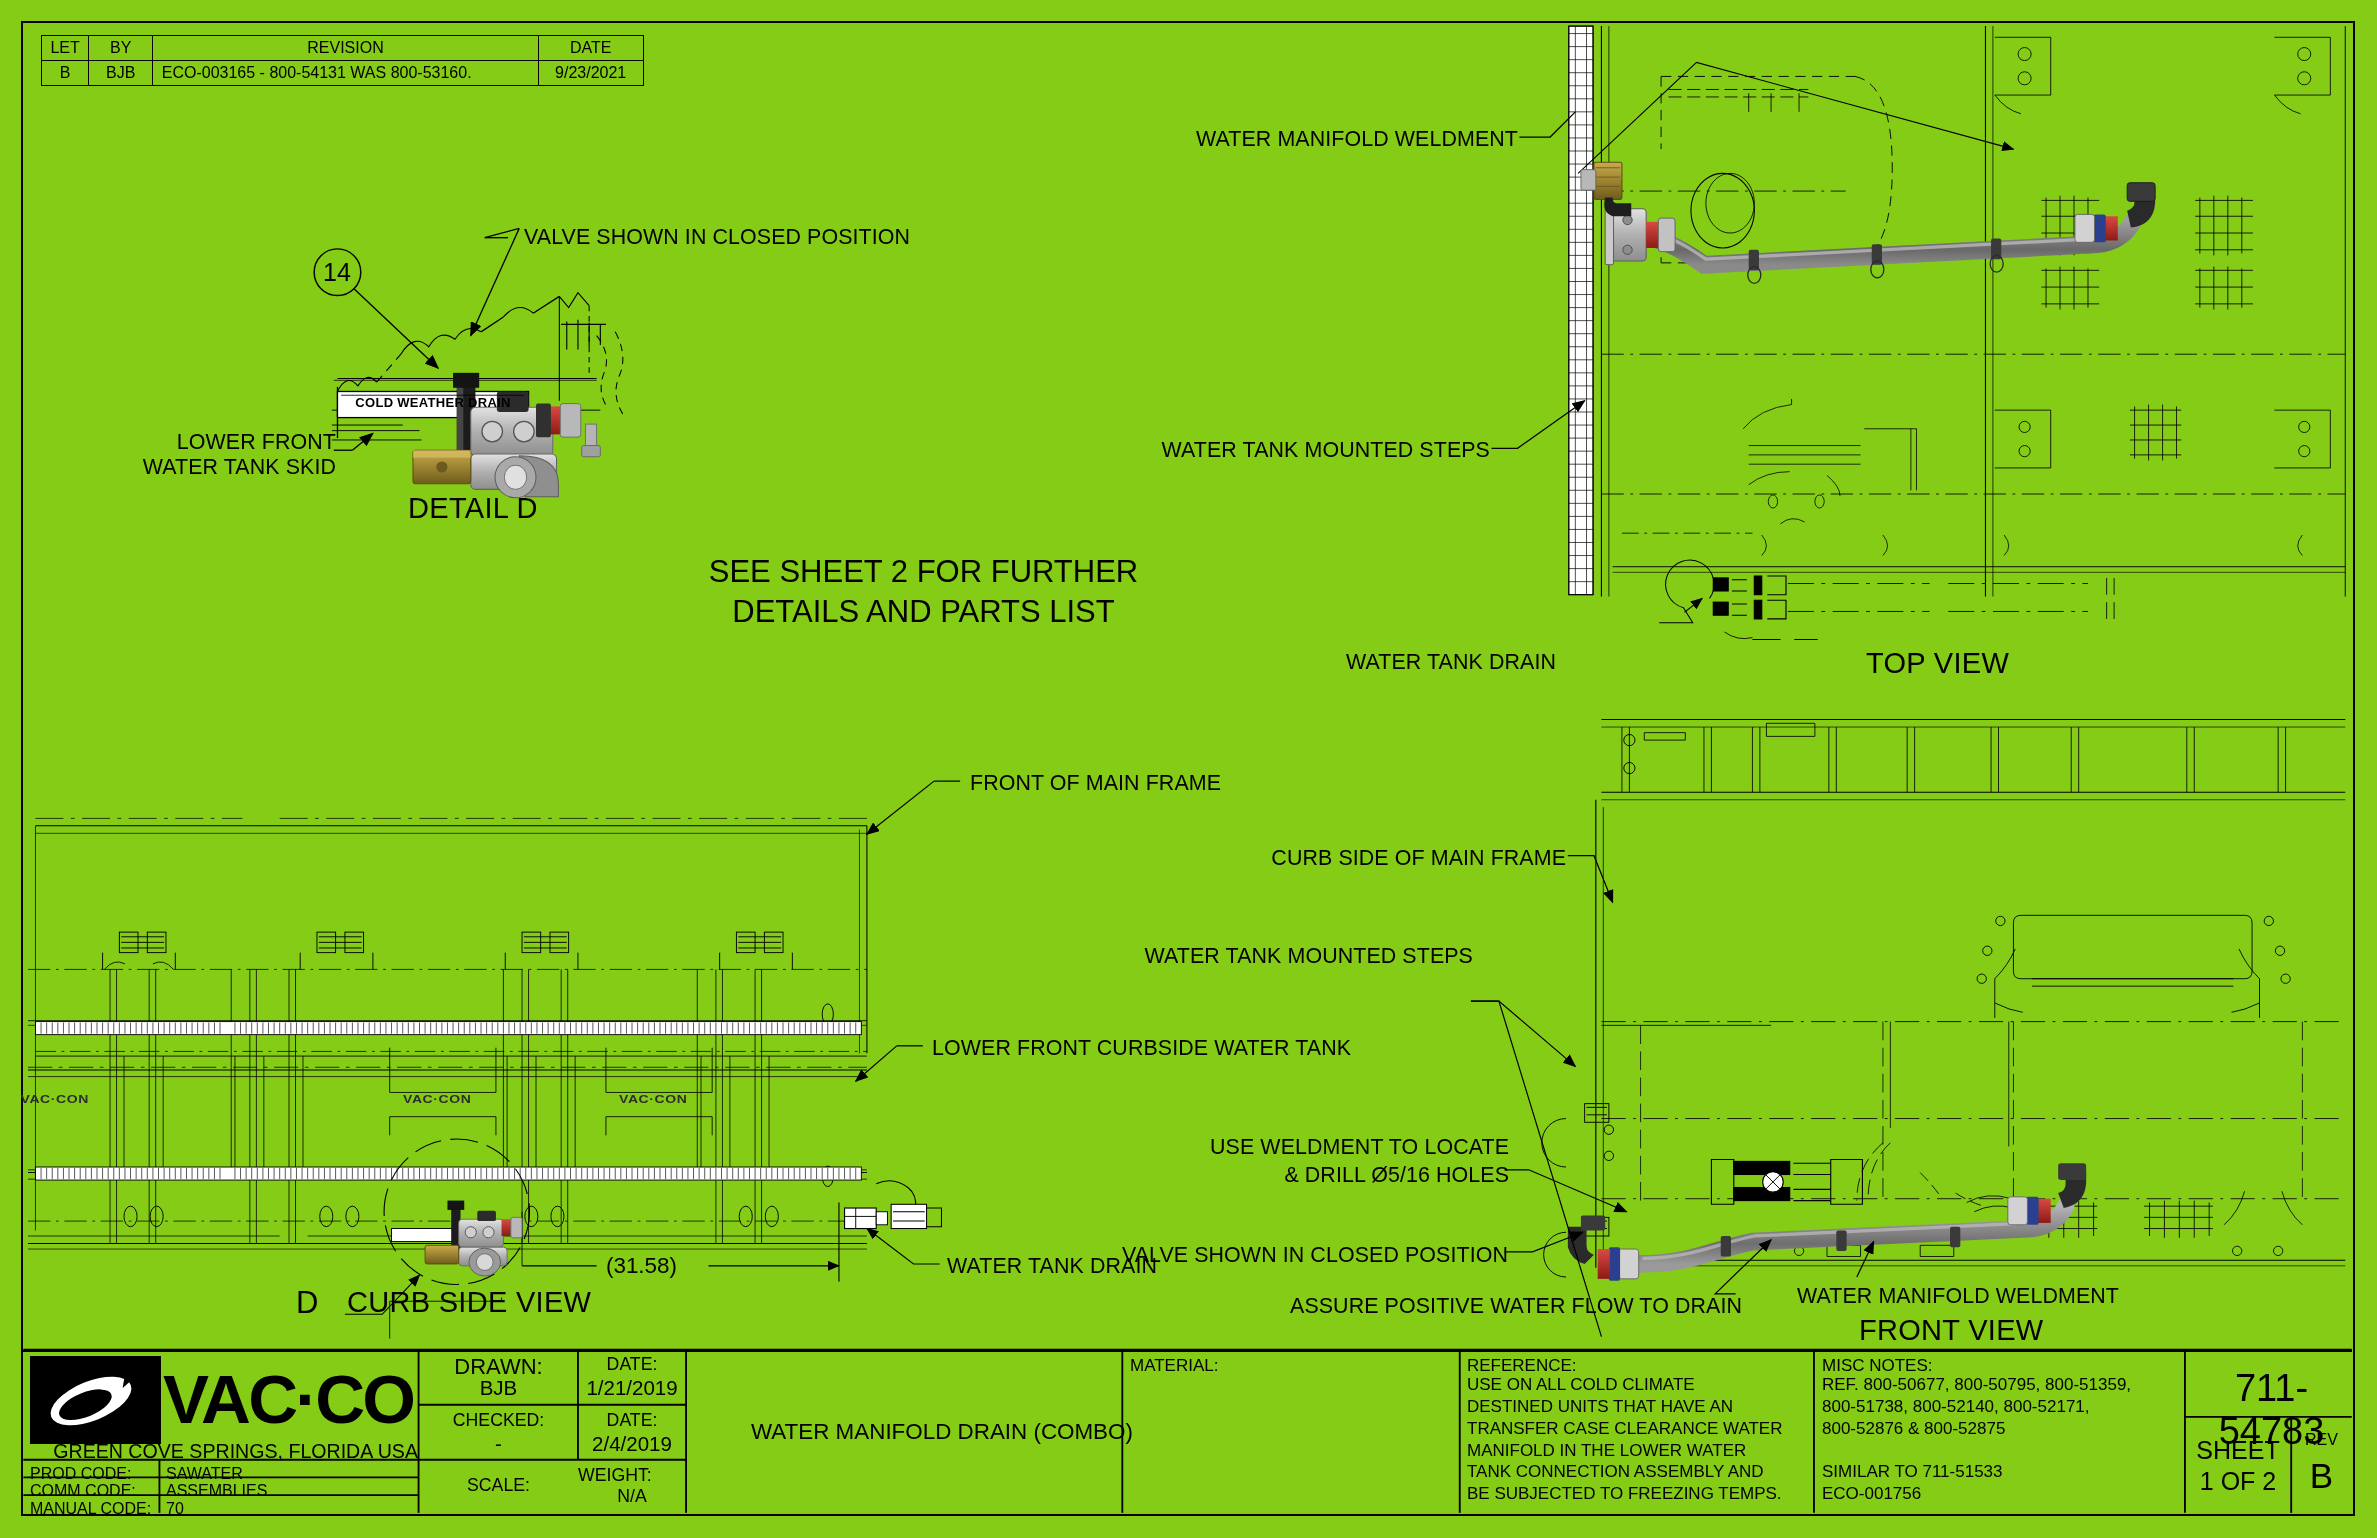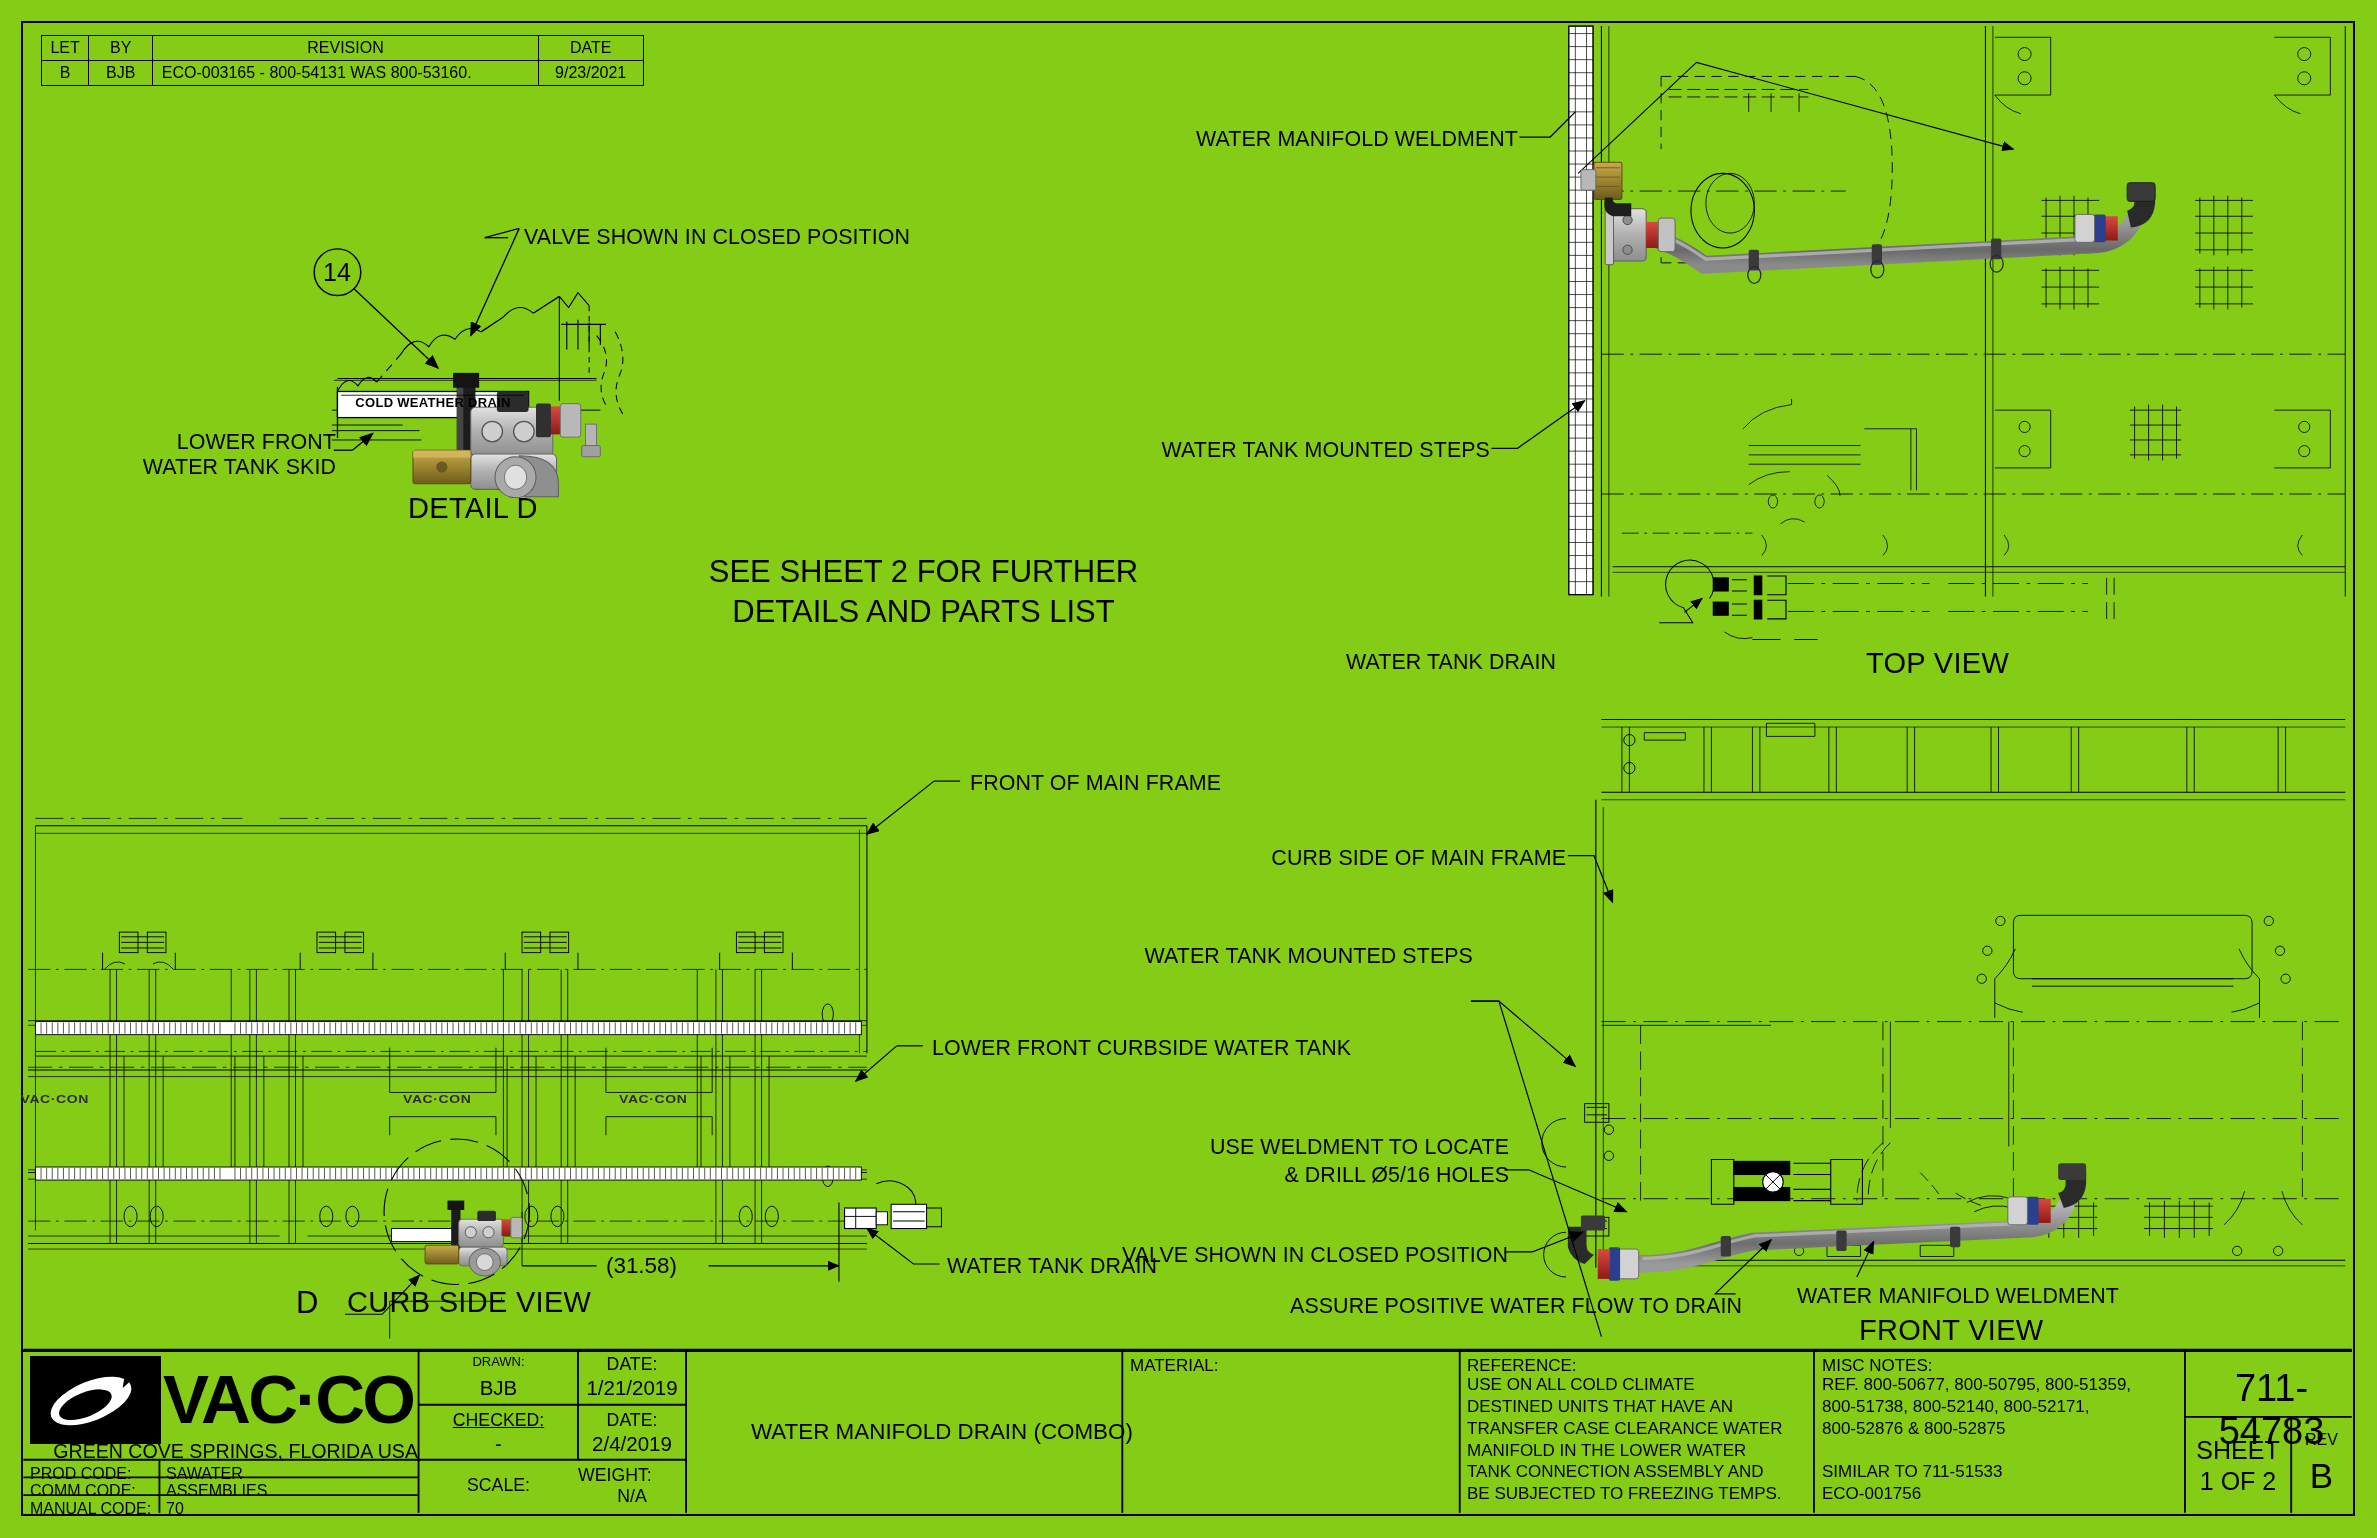--- a/index.html
+++ b/index.html
@@ -701,26 +701,26 @@
   </div>
   <div class="logo-city">GREEN COVE SPRINGS, FLORIDA USA</div>
 
   <div class="blocktext" style="left:30px;top:1464px;font-size:16px;">PROD CODE:</div>
   <div class="blocktext" style="left:166px;top:1464px;font-size:16px;">SAWATER</div>
   <div class="blocktext" style="left:30px;top:1481px;font-size:16px;">COMM CODE:</div>
   <div class="blocktext" style="left:166px;top:1481px;font-size:16px;">ASSEMBLIES</div>
   <div class="blocktext" style="left:30px;top:1499px;font-size:16px;">MANUAL CODE:</div>
   <div class="blocktext" style="left:166px;top:1499px;font-size:16px;">70</div>
 
-  <div style="position:absolute;left:419px;top:1354px;width:159px;text-align:center;font-size:13px;">DRAWN:</div>
+  <div style="position:absolute;left:419px;top:1354px;width:159px;text-align:center;font-size:22px;">DRAWN:</div>
   <div style="position:absolute;left:419px;top:1376px;width:159px;text-align:center;font-size:20.5px;">BJB</div>
   <div style="position:absolute;left:578px;top:1354px;width:108px;text-align:center;font-size:17.7px;">DATE:</div>
   <div style="position:absolute;left:578px;top:1376px;width:108px;text-align:center;font-size:20.5px;">1/21/2019</div>
 
-  <div style="position:absolute;left:419px;top:1410px;width:159px;text-align:center;font-size:17.7px;text-decoration:underline;">CHECKED:</div>
+  <div style="position:absolute;left:419px;top:1410px;width:159px;text-align:center;font-size:17.7px;">CHECKED:</div>
   <div style="position:absolute;left:419px;top:1432px;width:159px;text-align:center;font-size:20.5px;">-</div>
   <div style="position:absolute;left:578px;top:1410px;width:108px;text-align:center;font-size:17.7px;">DATE:</div>
   <div style="position:absolute;left:578px;top:1432px;width:108px;text-align:center;font-size:20.5px;">2/4/2019</div>
 
   <div style="position:absolute;left:419px;top:1475px;width:159px;text-align:center;font-size:17.7px;">SCALE:</div>
   <div style="position:absolute;left:578px;top:1465px;width:108px;text-align:left;font-size:17.7px;">WEIGHT:</div>
   <div style="position:absolute;left:578px;top:1486px;width:108px;text-align:center;font-size:17.7px;">N/A</div>
 
   <div style="position:absolute;left:686px;top:1419px;width:436px;text-align:center;font-size:22.4px;padding-left:38px;">WATER MANIFOLD DRAIN (COMBO)</div>
 

